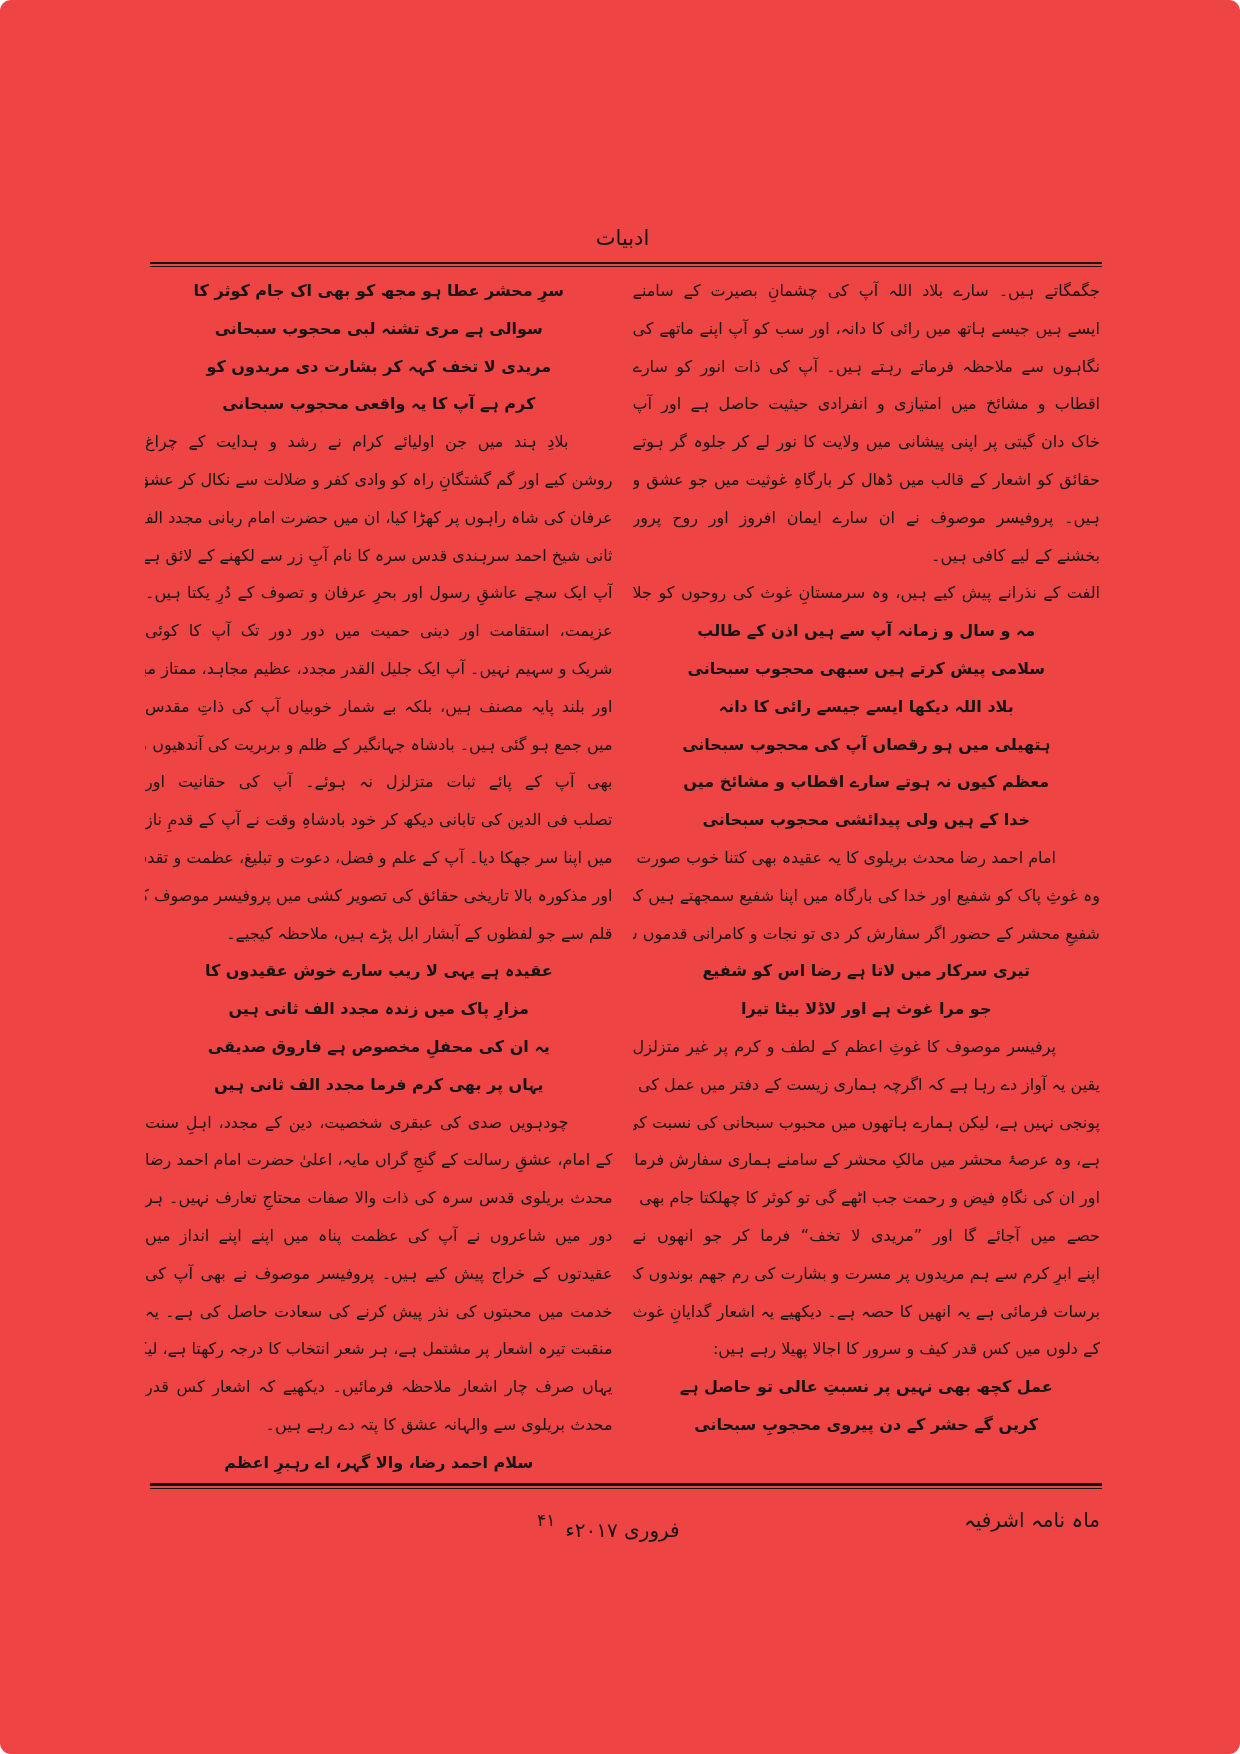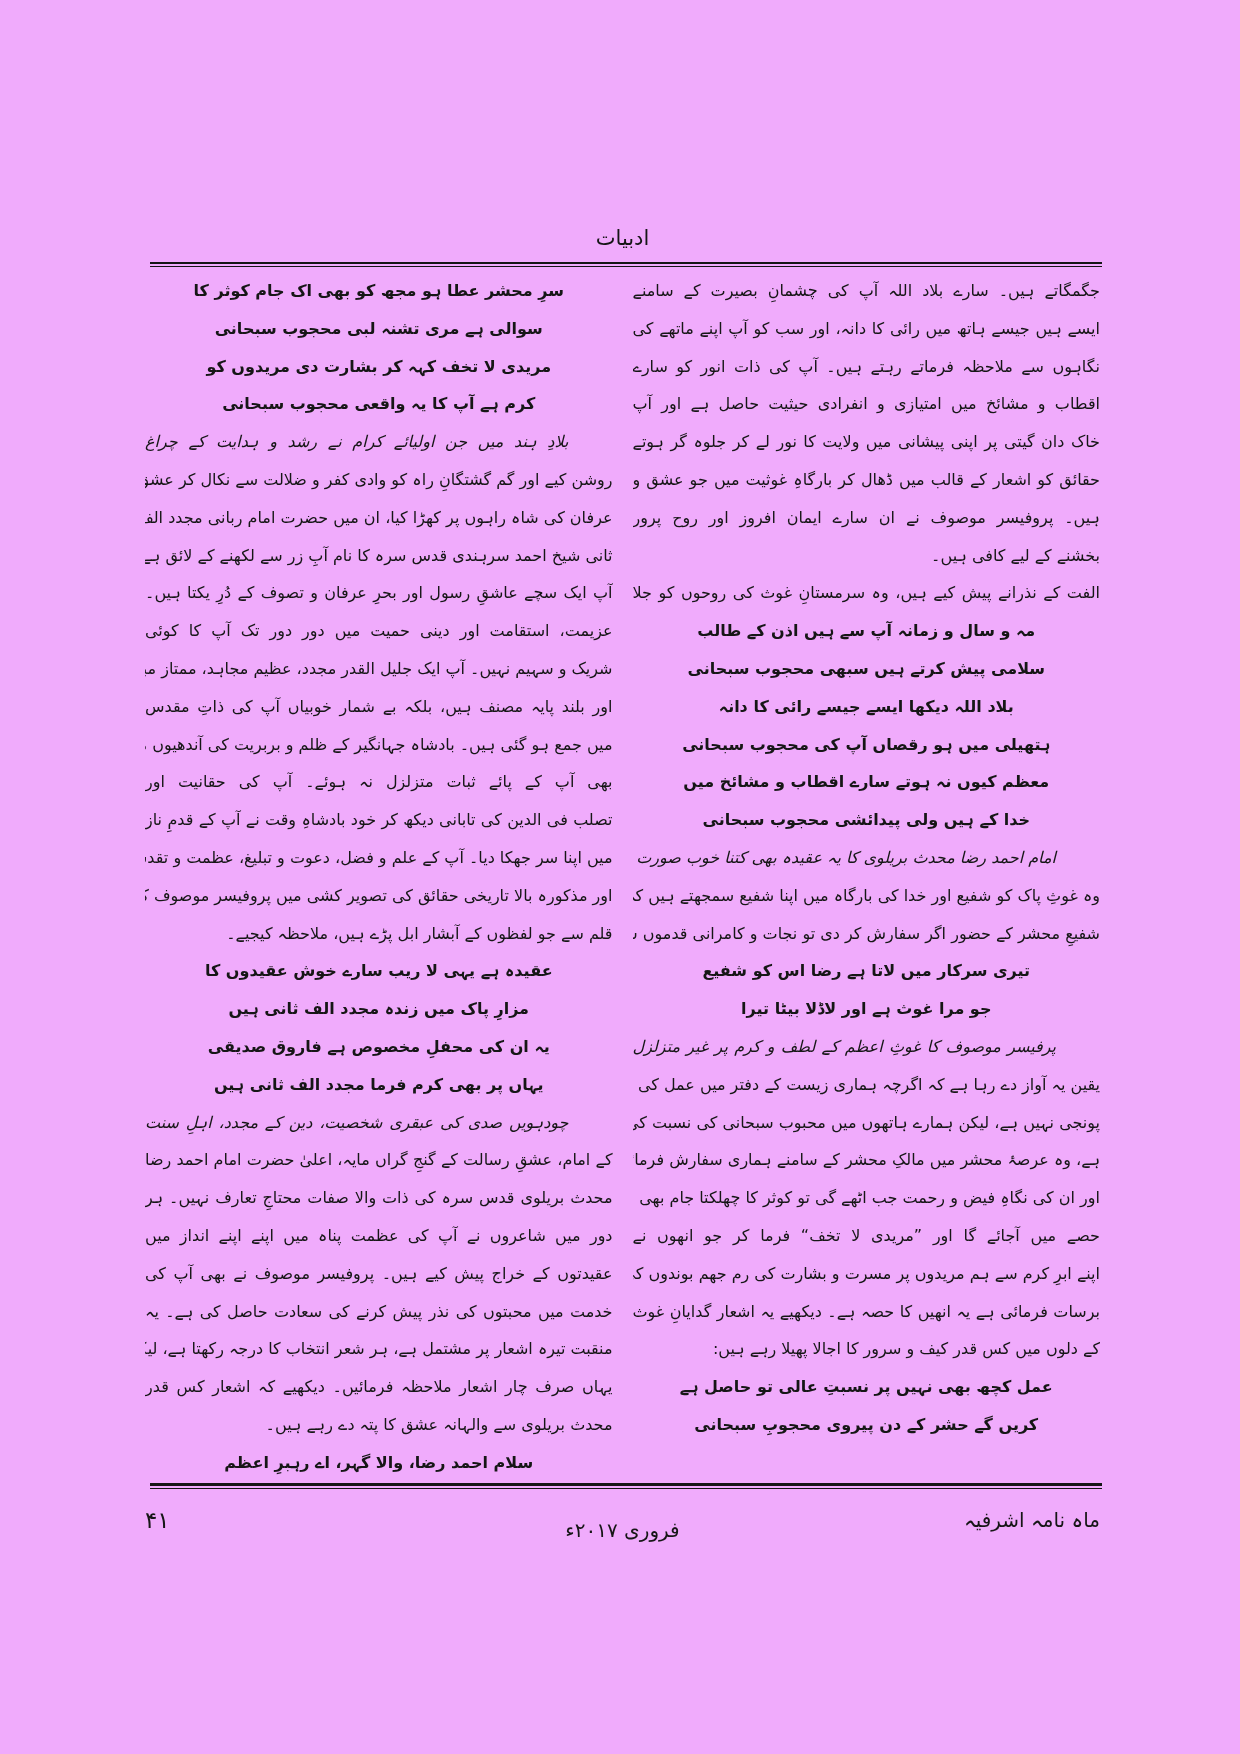--- a/index.html
+++ b/index.html
@@ -6,21 +6,22 @@
   body{
     width:1240px;height:1754px;
     background:#ffffff;
     font-family:"DejaVu Sans",sans-serif;
     color:#161616;
     position:relative;
     overflow:hidden;
   }
   .page{
     position:absolute;inset:0;
-    background:#f0abfc;
+    background:#ef4444;
+    border-radius:11px;
   }
   .header-title{
     position:absolute;
     top:226px;left:145px;width:955px;
     text-align:center;
     font-size:21px;
     letter-spacing:0.5px;
   }
   .header-rule{
     position:absolute;
@@ -46,21 +47,20 @@
     font-size:16px;
     white-space:nowrap;
     overflow:hidden;
   }
   .line.prose{
     text-align:justify;
     text-align-last:justify;
   }
   .line.indent{
     padding-right:44px;
-    font-style:italic;
   }
   .line.end{
     text-align:right;
     text-align-last:right;
   }
   .line.verse{
     text-align:left;
     text-align-last:center;
     font-size:16px;
     font-weight:bold;
@@ -75,21 +75,21 @@
   .footer{
     position:absolute;
     top:1498px;left:145px;width:955px;
     display:grid;
     grid-template-columns:1fr auto 1fr;
     align-items:center;
     font-size:20px;
   }
   .footer .journal{text-align:right;}  
   .footer .date{text-align:center;padding:0 10px;margin-top:20px;}
-  .footer .pagenum{text-align:left;font-size:23px;}
+  .footer .pagenum{text-align:right;font-size:17px;}
 </style>
 </head>
 <body style="background: rgb(255, 255, 255); color: rgb(22, 22, 22);">
 
 <div class="page">
 
   <div class="header-title">ادبیات</div>
 
   <div class="header-rule"></div>
 

